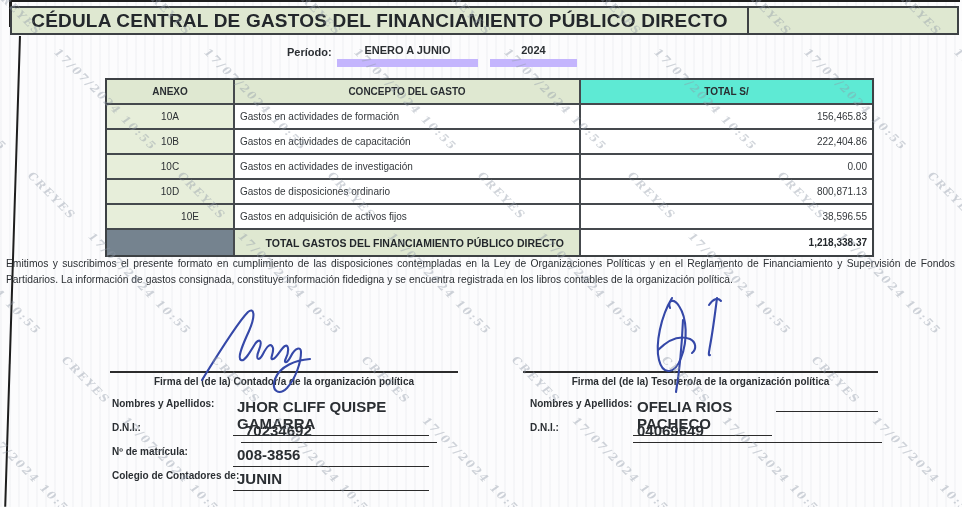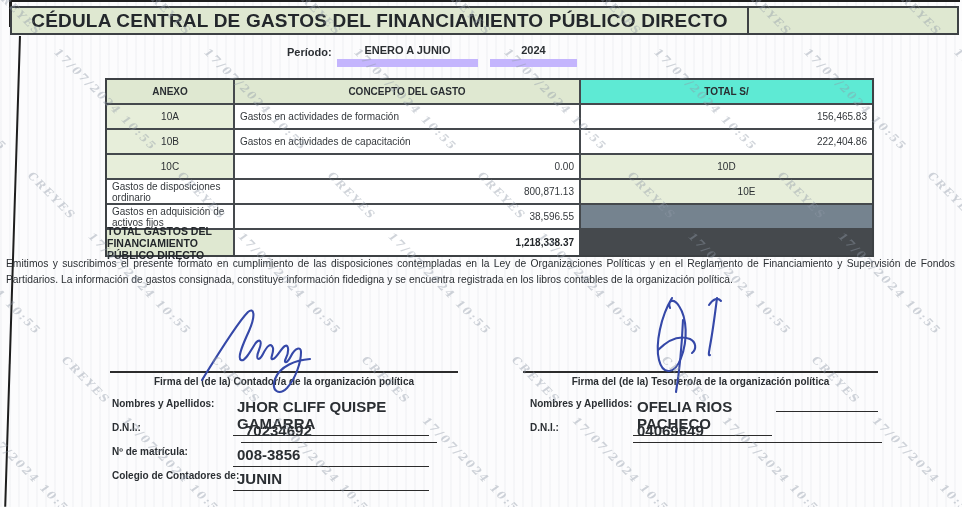--- a/index.html
+++ b/index.html
@@ -85,20 +85,21 @@
 
   <div class="cell c-anexo" style="background:#e7eeda;">10A</div>
   <div class="cell c-text">Gastos en actividades de formación</div>
   <div class="cell c-num">156,465.83</div>
 
   <div class="cell c-anexo" style="background:#e7eeda;">10B</div>
   <div class="cell c-text">Gastos en actividades de capacitación</div>
   <div class="cell c-num">222,404.86</div>
 
   <div class="cell c-anexo" style="background:#e7eeda;">10C</div>
+  <div class="cell c-text">Gastos en actividades de investigación</div>
   <div class="cell c-num">0.00</div>
 
   <div class="cell c-anexo" style="background:#e7eeda;">10D</div>
   <div class="cell c-text">Gastos de disposiciones ordinario</div>
   <div class="cell c-num">800,871.13</div>
 
   <div class="cell c-anexo" style="background:#e7eeda;padding-left:40px;">10E</div>
   <div class="cell c-text">Gastos en adquisición de activos fijos</div>
   <div class="cell c-num">38,596.55</div>
 

